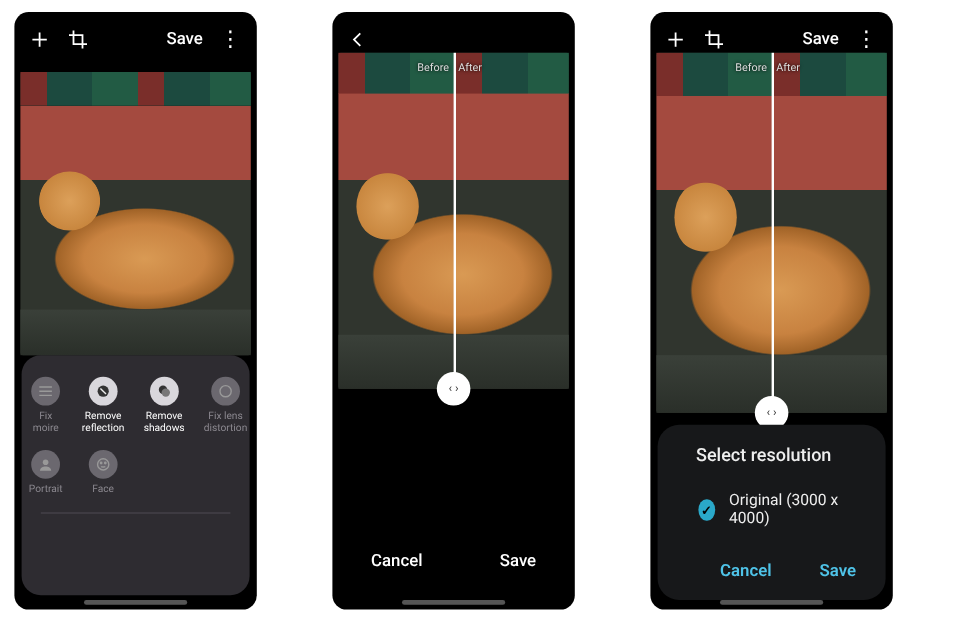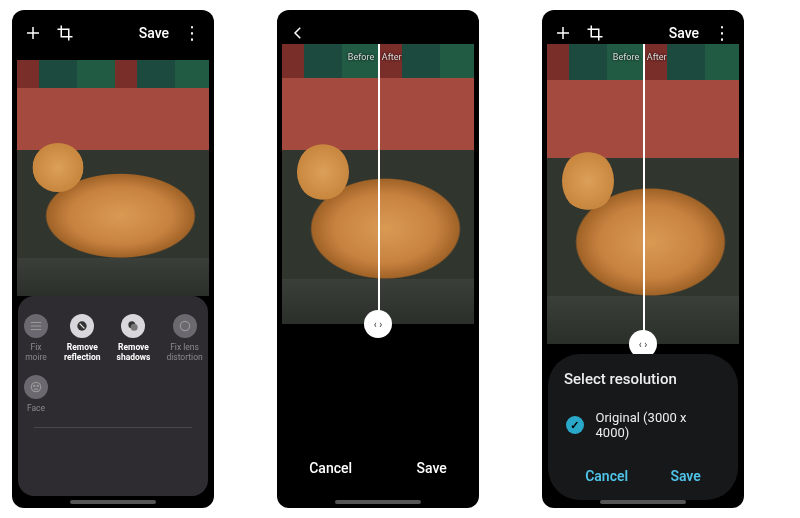--- a/index.html
+++ b/index.html
@@ -18,36 +18,36 @@
   .pots{position:absolute;top:0;left:0;right:0;height:12%;background:repeating-linear-gradient(90deg,#7a2e2a 0 22px,#1c4a3f 22px 60px,#225b44 60px 98px)}
   .ground{position:absolute;left:0;right:0;bottom:0;height:16%;background:linear-gradient(180deg,#3a4039,#2a2f29)}
   
   .p1 .photo{top:50px;height:236px}
   .panel{position:absolute;left:6px;right:6px;bottom:12px;top:286px;background:#2e2c31;border-radius:16px;padding:14px 6px 10px}
   .grid{display:grid;grid-template-columns:repeat(4,1fr);gap:4px 16px}
   .tool{display:flex;flex-direction:column;align-items:center;gap:5px;padding:4px 0}
   .tool .ticon{width:24px;height:24px;border-radius:50%;background:#6b686f;display:flex;align-items:center;justify-content:center}
   .tool.on .ticon{background:#d9d7dc}
   .tool .tl{font-size:8.5px;line-height:1.15;text-align:center;color:#8b888f;max-width:54px}
-  .tool.on .tl{color:#fff;font-weight:700}
+  .tool.on .tl{color:#fff;font-weight:400}
   .divider{height:1px;background:#4a474e;margin:10px 10px 8px}
   .single{display:flex}
   .single .tool{width:58px}
   .homebar{position:absolute;bottom:4px;left:50%;transform:translateX(-50%);width:86px;height:4px;background:#555;border-radius:3px}
   
   .p2 .photo,.p3 .photo{top:34px;height:280px}
   .split{position:absolute;top:0;bottom:0;left:50%;width:1.5px;background:#fff}
   .badge{position:absolute;top:8px;font-size:9px;color:#ddd;text-shadow:0 0 3px #000}
   .badge.b{right:52%}.badge.a{left:52%}
   .handle{position:absolute;left:50%;bottom:-14px;transform:translateX(-50%);width:28px;height:28px;border-radius:50%;background:#fff;display:flex;align-items:center;justify-content:center;gap:2px;color:#333;font-size:10px}
   .btnrow{position:absolute;left:0;right:0;bottom:22px;display:flex;justify-content:space-around}
   .btnrow .b{font-size:14px;font-weight:500;padding:10px 20px}
   
   .p3 .photo{height:300px}
-  .sheet{position:absolute;left:6px;right:6px;bottom:8px;background:#17181a;border-radius:32px;padding:16px 16px 6px}
+  .sheet{position:absolute;left:6px;right:6px;bottom:8px;background:#17181a;border-radius:18px;padding:16px 32px 6px}
   .sheet h3{margin:0 0 18px;font-size:15px;font-weight:500;color:#eee}
   .opt{display:flex;align-items:center;gap:12px;padding:4px 2px 12px}
   .radio{width:18px;height:18px;border-radius:50%;background:#2aa8c9;display:flex;align-items:center;justify-content:center;color:#000;font-size:11px;font-weight:700}
   .opt span.lbl{font-size:13px;color:#eee}
   .sheet .row{display:flex;justify-content:space-around;padding-top:6px}
   .sheet .row .b{color:#4fc3e8;font-size:14px;font-weight:600;padding:10px 20px}
   svg{display:block}
 </style>
 </head>
 <body>
@@ -106,20 +106,29 @@
           <div class="tool">
             <div class="ticon">
               <svg width="14" height="14" viewBox="0 0 24 24" fill="none" stroke="#999" stroke-width="2">
                 <rect x="4" y="4" width="16" height="16" rx="8"></rect>
               </svg>
             </div>
             <div class="tl">Fix lens distortion</div>
           </div>
           <div class="tool">
             <div class="ticon">
+              <svg width="14" height="14" viewBox="0 0 24 24" fill="#999">
+                <circle cx="12" cy="9" r="4"></circle>
+                <path d="M4 21c0-4 4-6 8-6s8 2 8 6z"></path>
+              </svg>
+            </div>
+            <div class="tl">Portrait</div>
+          </div>
+          <div class="tool">
+            <div class="ticon">
               <svg width="14" height="14" viewBox="0 0 24 24" fill="none" stroke="#999" stroke-width="2">
                 <circle cx="12" cy="12" r="8"></circle>
                 <circle cx="9" cy="10" r="1" fill="#999"></circle>
                 <circle cx="15" cy="10" r="1" fill="#999"></circle>
                 <path d="M9 15c1 1 5 1 6 0"></path>
               </svg>
             </div>
             <div class="tl">Face</div>
           </div>
         </div>

